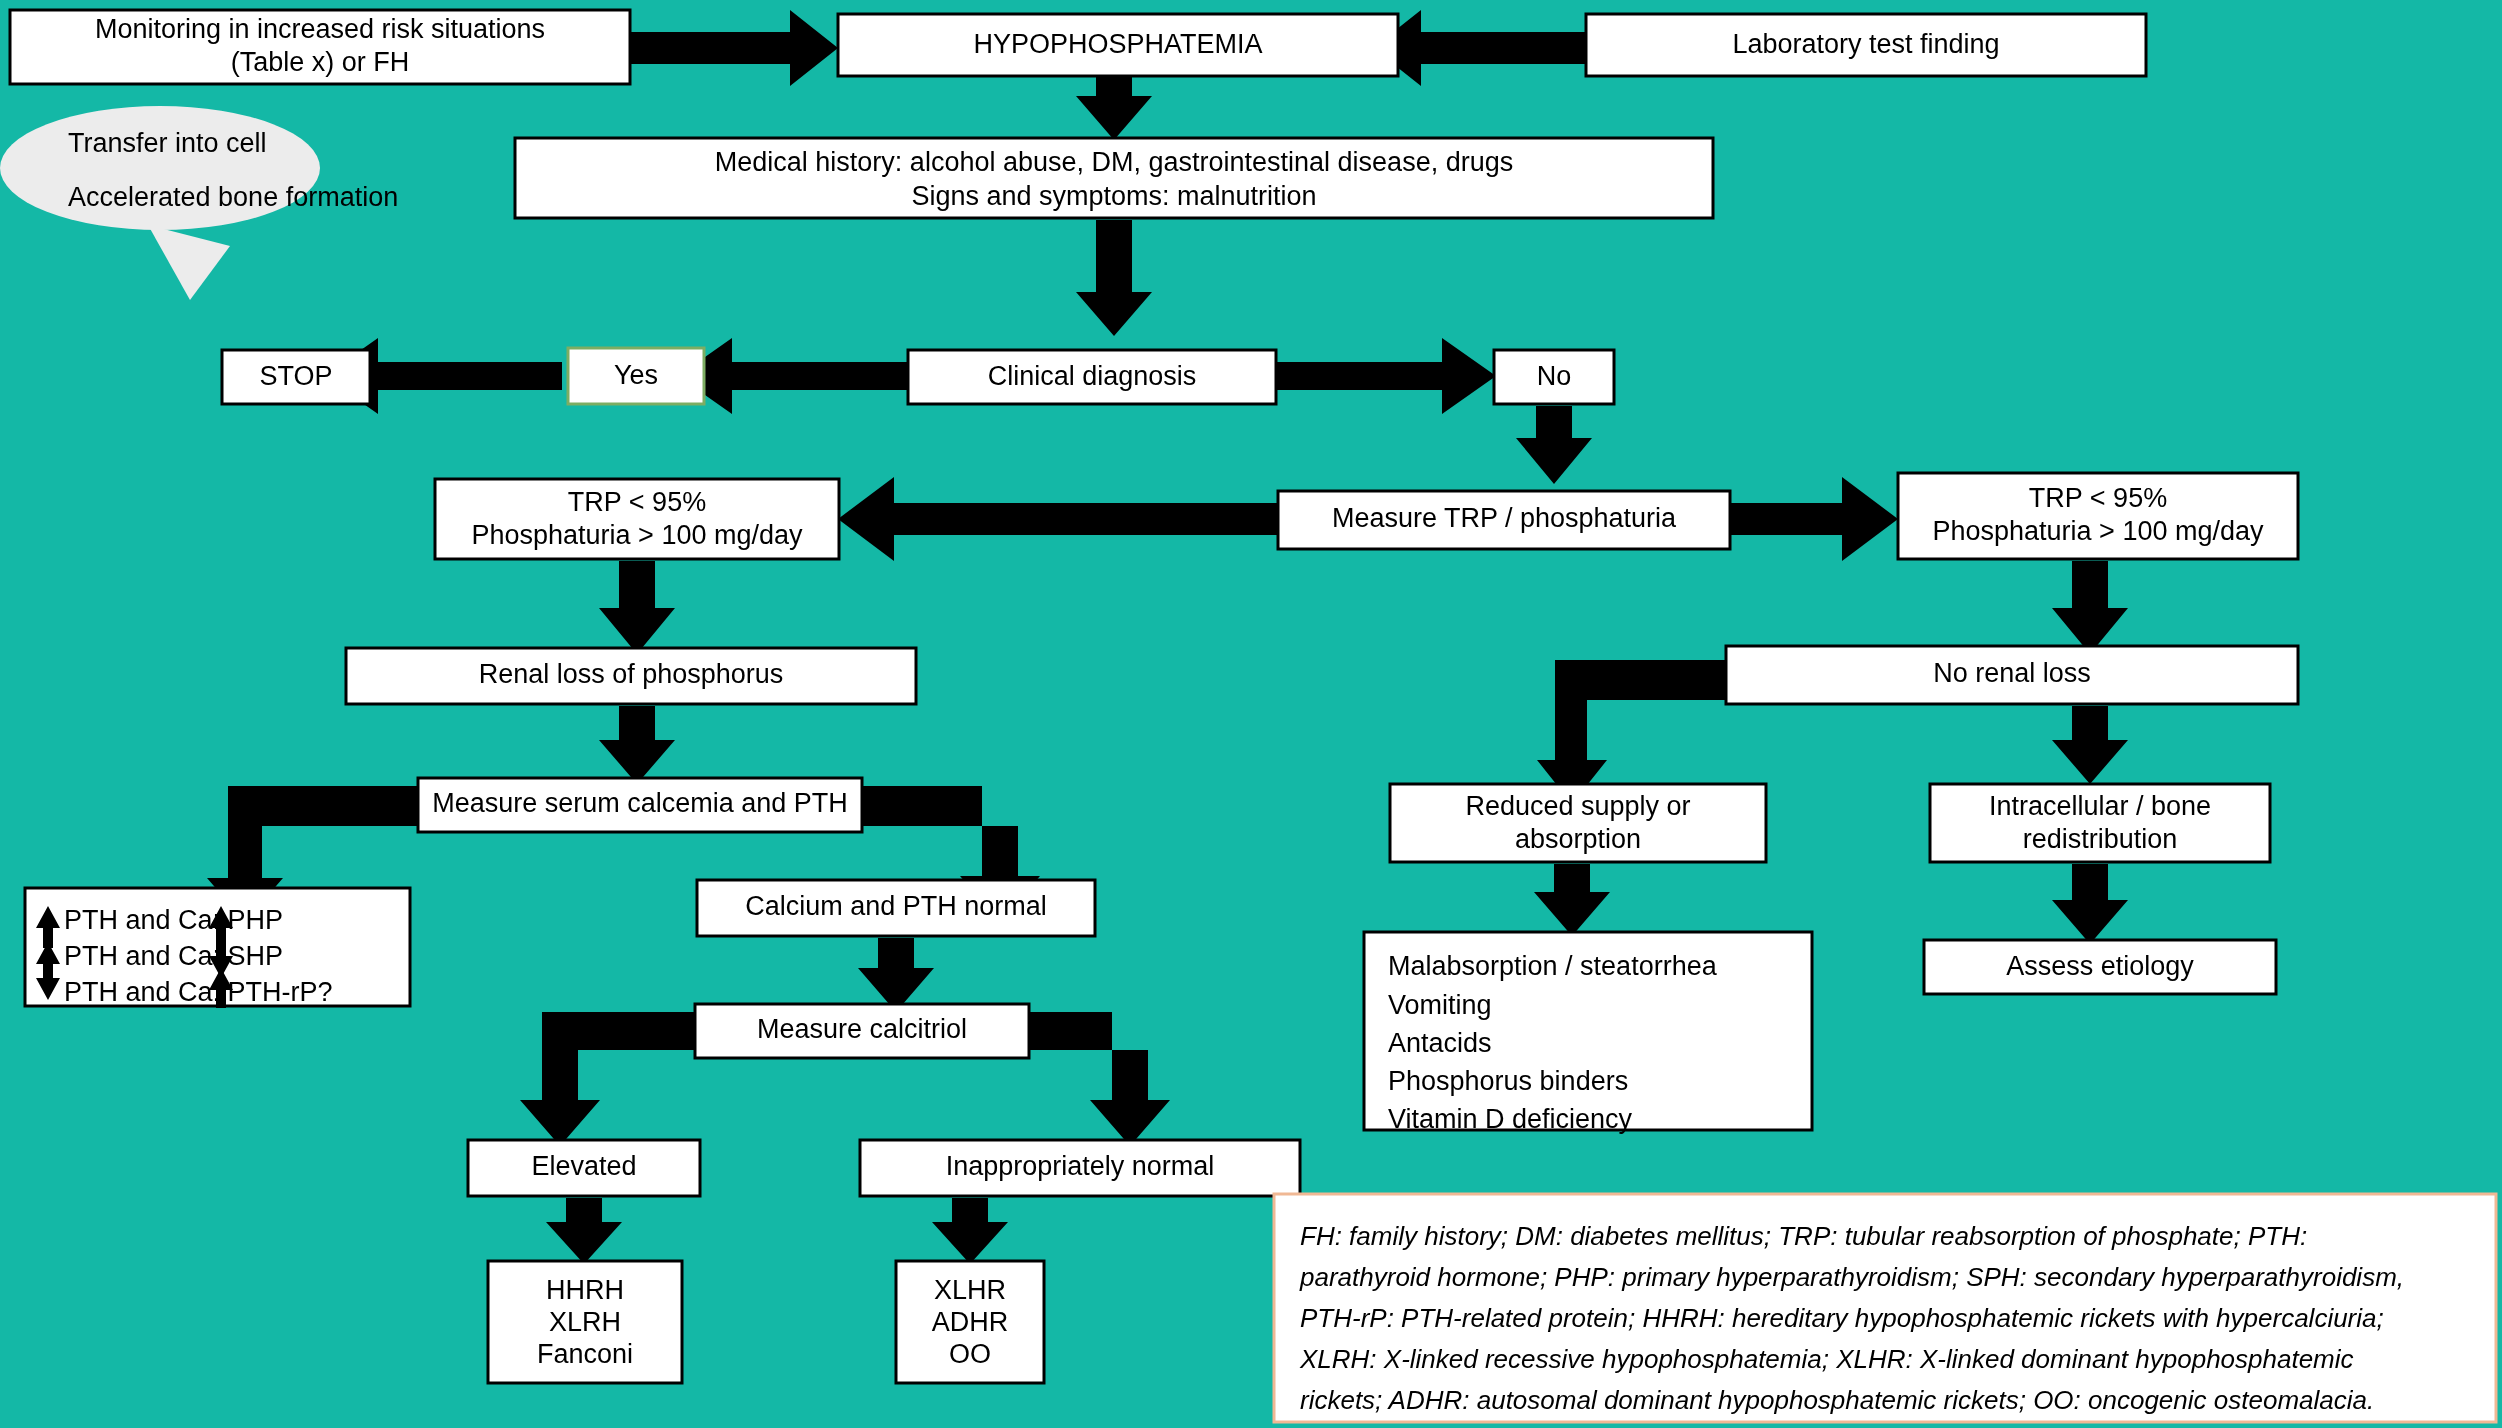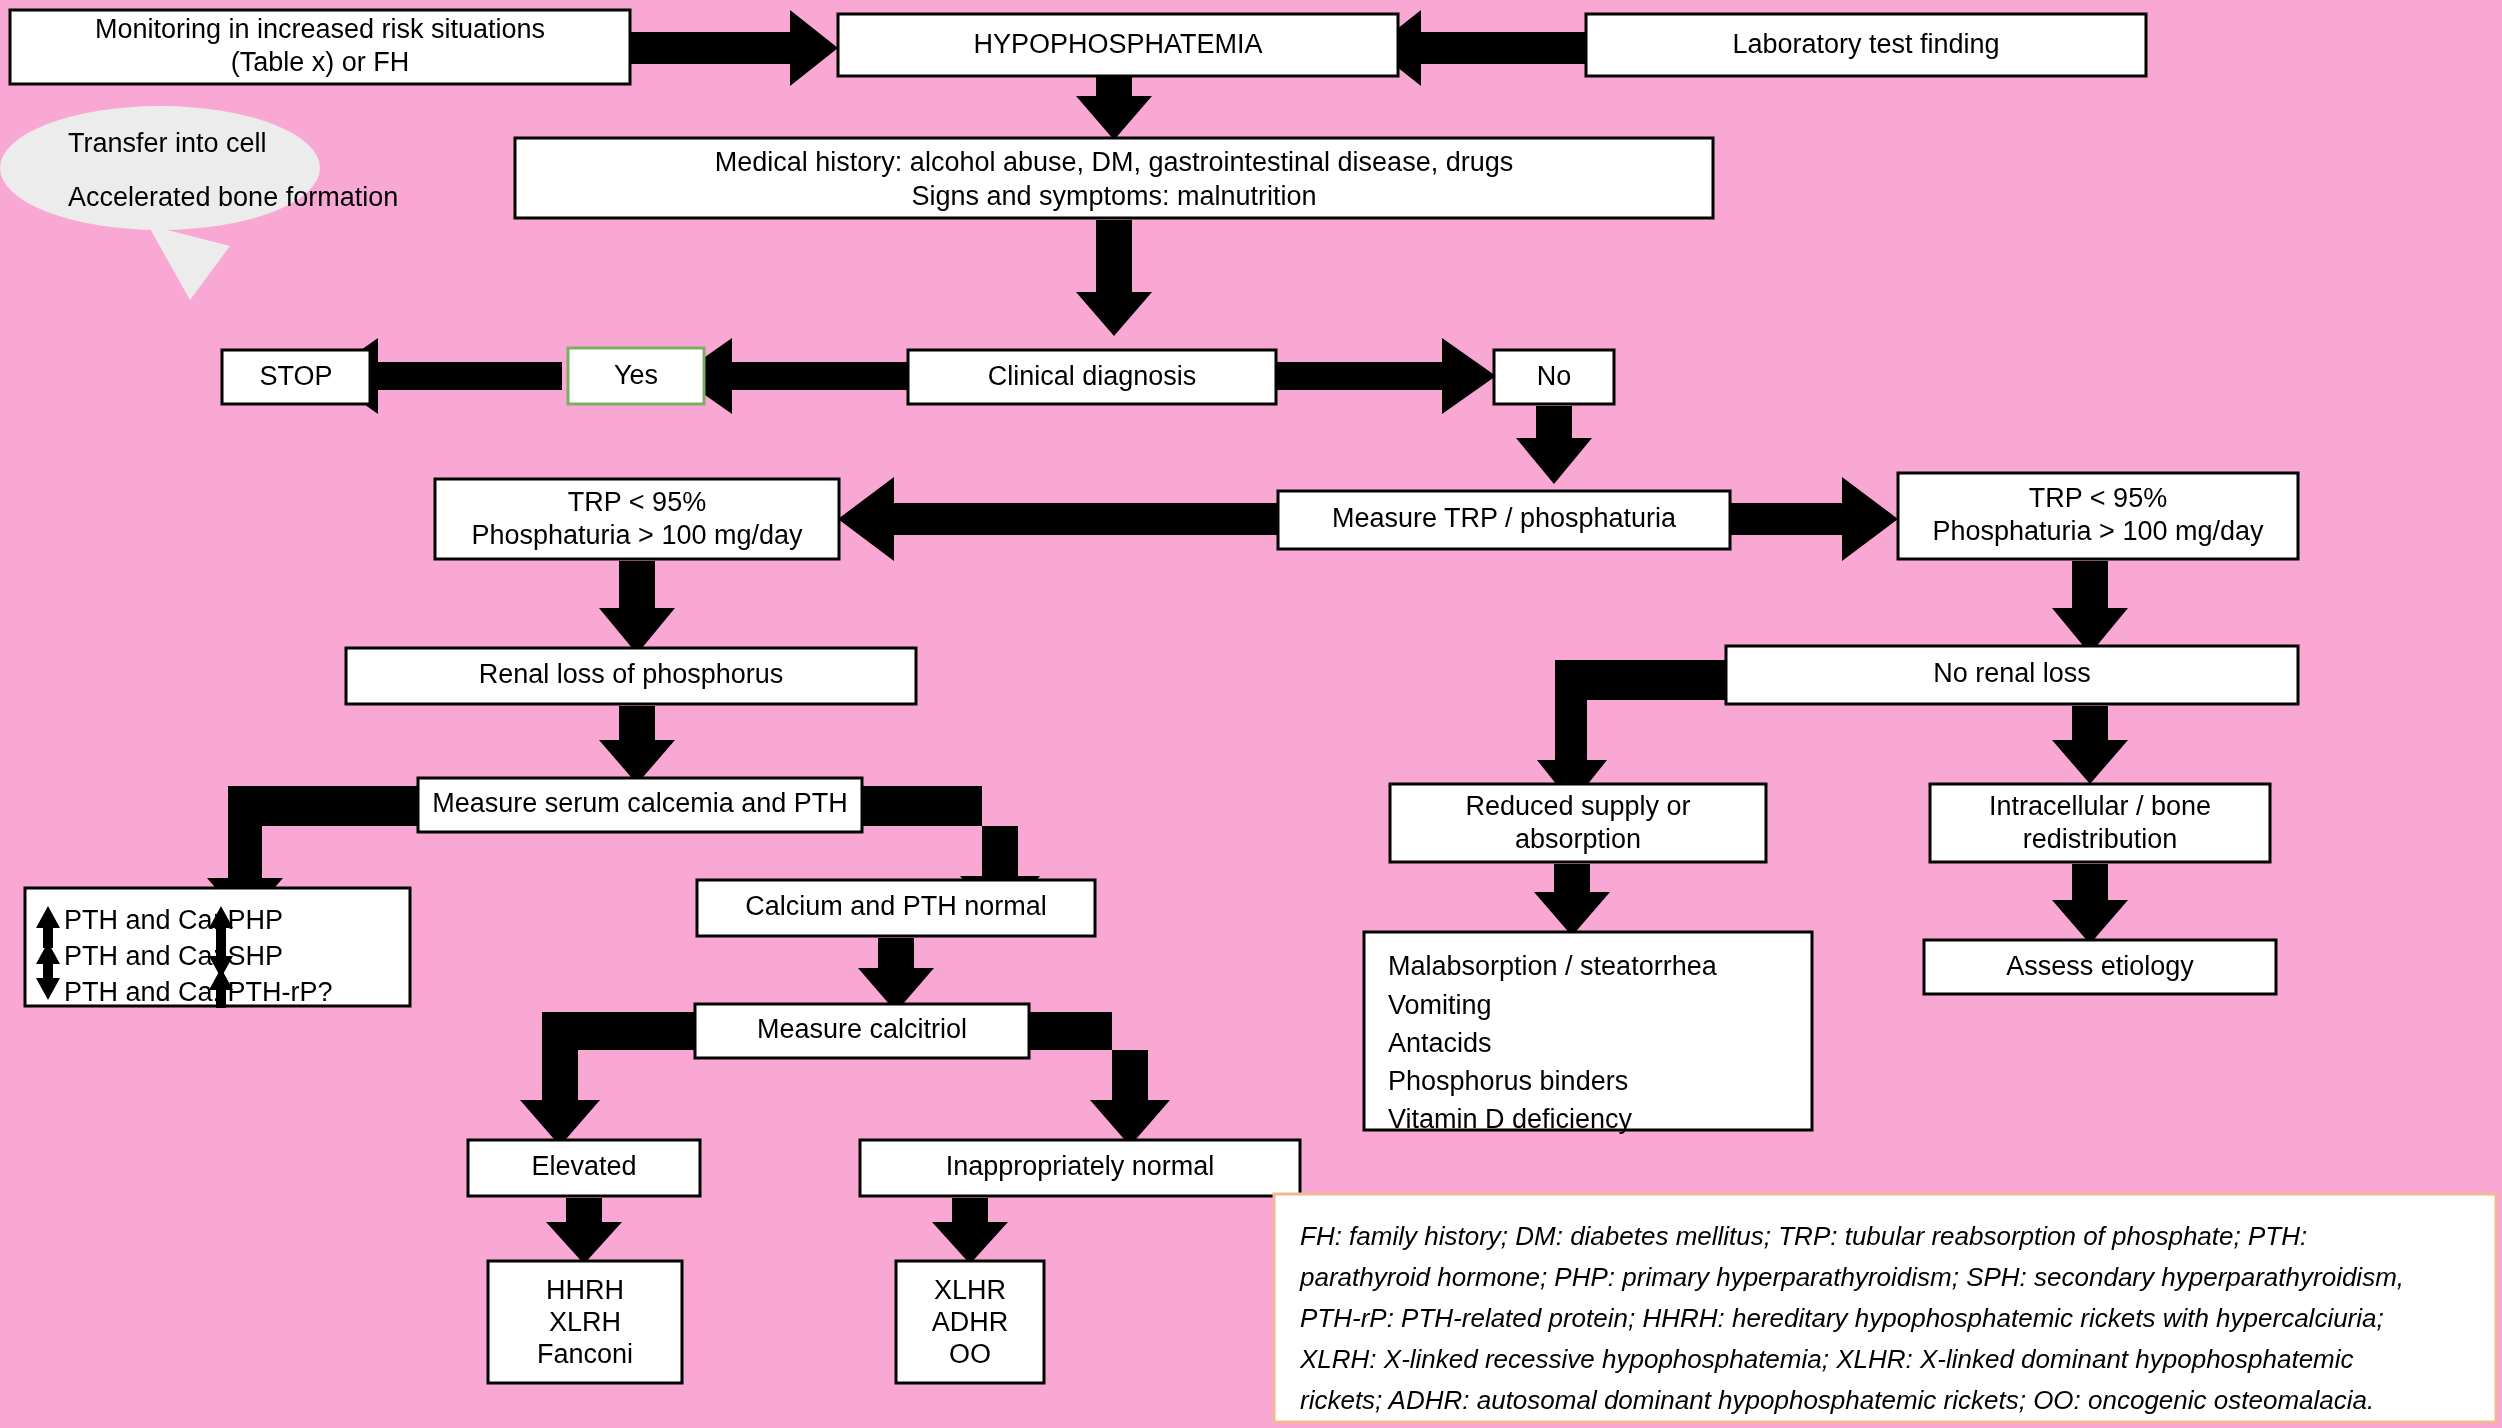--- a/index.html
+++ b/index.html
@@ -1,18 +1,18 @@
 <!DOCTYPE html>
 <html><head>
 <meta charset="utf-8">
 <style>
   html,body{margin:0;padding:0;background:#ffffff;}
   body{width:2502px;height:1428px;overflow:hidden;
        font-family:"Liberation Sans","DejaVu Sans",sans-serif;}
-  #stage{position:relative;width:2502px;height:1428px;background:#f9a8d4;}
+  #stage{position:relative;width:2502px;height:1428px;background:#14b8a6;}
   svg#canvas{position:absolute;left:0;top:0;width:2502px;height:1428px;}
   .bx{fill:#ffffff;stroke:#000000;stroke-width:3;}
   .bx-green{fill:#ffffff;stroke:#7dad63;stroke-width:3;}
   .bx-legend{fill:#ffffff;stroke:#f0b894;stroke-width:3;}
   .callout{fill:#ececec;stroke:none;}
   .arw{fill:#000000;stroke:none;}
   text{fill:#000000;font-family:"Liberation Sans","DejaVu Sans",sans-serif;}
   .t{font-size:27px;text-anchor:middle;dominant-baseline:middle;}
   .tl{font-size:27px;text-anchor:start;dominant-baseline:middle;}
   .tcallout{font-size:27px;text-anchor:start;dominant-baseline:middle;}

